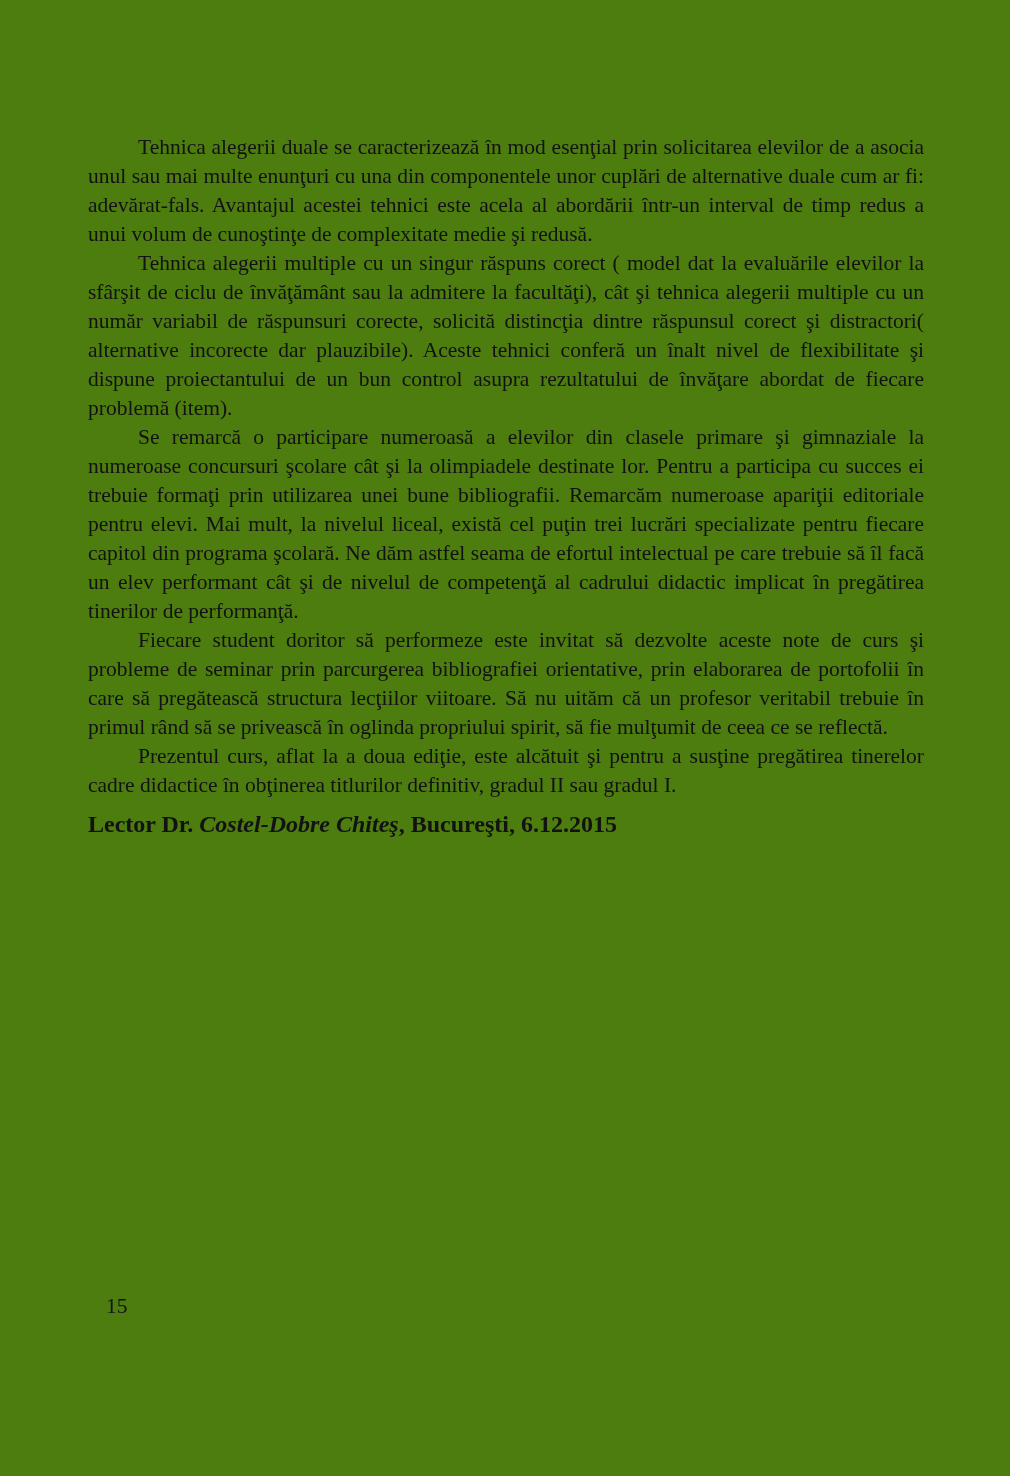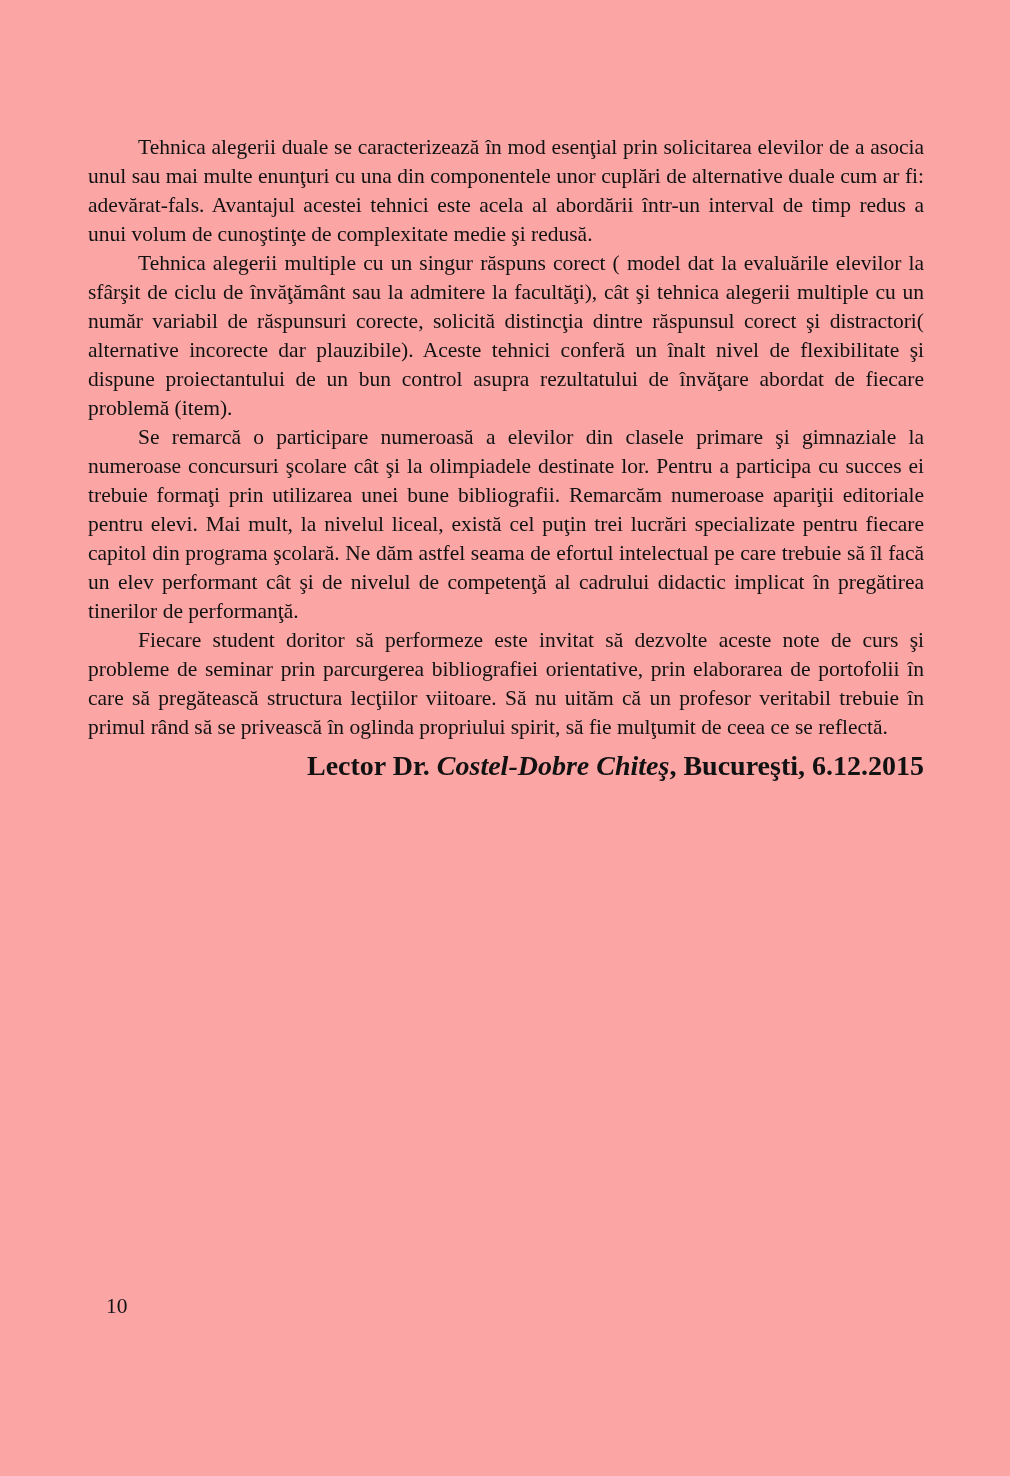--- a/index.html
+++ b/index.html
@@ -4,43 +4,43 @@
 <style>
   html, body {
     margin: 0;
     padding: 0;
     background: #ffffff;
   }
   .page {
     position: relative;
     width: 1010px;
     height: 1476px;
-    background: #fca5a5;
+    background: #4d7c0f;
     font-family: "Liberation Serif", "DejaVu Serif", serif;
     color: #121212;
     overflow: hidden;
   }
   .text-block {
     position: absolute;
     left: 88px;
     top: 133px;
     width: 836px;
     font-size: 21.5px;
     line-height: 29px;
     text-align: justify;
   }
   .para {
     margin: 0;
     text-indent: 50px;
   }
   .signature {
     margin: 8px 0 0 0;
-    text-align: right;
+    text-align: left;
     font-weight: bold;
-    font-size: 28px;
+    font-size: 24px;
     line-height: 32px;
   }
   .sig-italic {
     font-style: italic;
   }
   .page-number {
     position: absolute;
     left: 106px;
     top: 1292px;
     font-size: 21.5px;
@@ -49,16 +49,17 @@
 </style>
 </head>
 <body>
 
 <div class="page">
   <div class="text-block">
     <p class="para">Tehnica alegerii duale se caracterizează în mod esenţial prin solicitarea elevilor de a asocia unul sau mai multe enunţuri cu una din componentele unor cuplări de alternative duale cum ar fi: adevărat-fals. Avantajul acestei tehnici este acela al abordării într-un interval de timp redus a unui volum de cunoştinţe de complexitate medie şi redusă.</p>
     <p class="para">Tehnica alegerii multiple cu un singur răspuns corect ( model dat la evaluările elevilor la sfârşit de ciclu de învăţământ sau la admitere la facultăţi), cât şi tehnica alegerii multiple cu un număr variabil de răspunsuri corecte, solicită distincţia dintre răspunsul corect şi distractori( alternative incorecte dar plauzibile). Aceste tehnici conferă un înalt nivel de flexibilitate şi dispune proiectantului de un bun control asupra rezultatului de învăţare abordat de fiecare problemă (item).</p>
     <p class="para">Se remarcă o participare numeroasă a elevilor din clasele primare şi gimnaziale la numeroase concursuri şcolare cât şi la olimpiadele destinate lor. Pentru a participa cu succes ei trebuie formaţi prin utilizarea unei bune bibliografii. Remarcăm numeroase apariţii editoriale pentru elevi. Mai mult, la nivelul liceal, există cel puţin trei lucrări specializate pentru fiecare capitol din programa şcolară. Ne dăm astfel seama de efortul intelectual pe care trebuie să îl facă un elev performant cât şi de nivelul de competenţă al cadrului didactic implicat în pregătirea tinerilor de performanţă.</p>
     <p class="para">Fiecare student doritor să performeze este invitat să dezvolte aceste note de curs şi probleme de seminar prin parcurgerea bibliografiei orientative, prin elaborarea de portofolii în care să pregătească structura lecţiilor viitoare. Să nu uităm că un profesor veritabil trebuie în primul rând să se privească în oglinda propriului spirit, să fie mulţumit de ceea ce se reflectă.</p>
+    <p class="para">Prezentul curs, aflat la a doua ediţie, este alcătuit şi pentru a susţine pregătirea tinerelor cadre didactice în obţinerea titlurilor definitiv, gradul II sau gradul I.</p>
     <p class="signature"><span>Lector Dr. </span><span class="sig-italic">Costel-Dobre Chiteş</span><span>, Bucureşti, 6.12.2015</span></p>
   </div>
-  <div class="page-number">10</div>
+  <div class="page-number">15</div>
 </div>
 
 </body></html>

